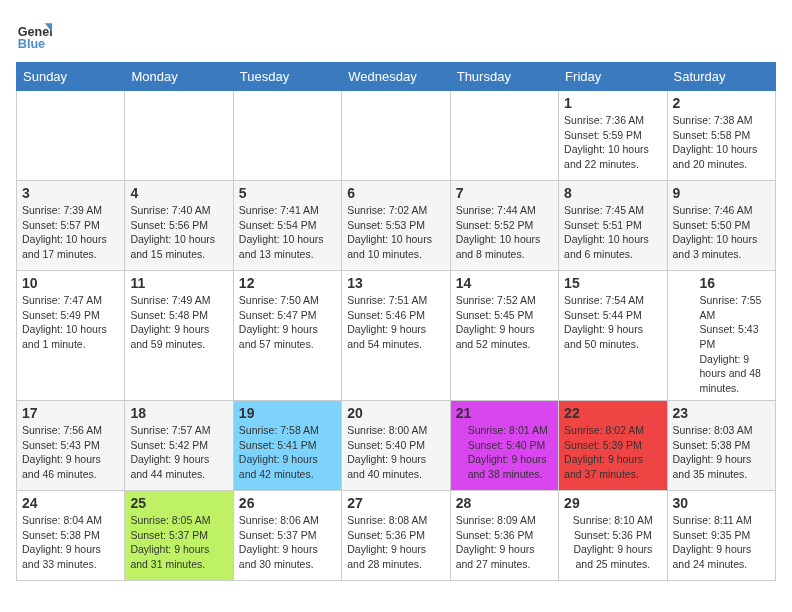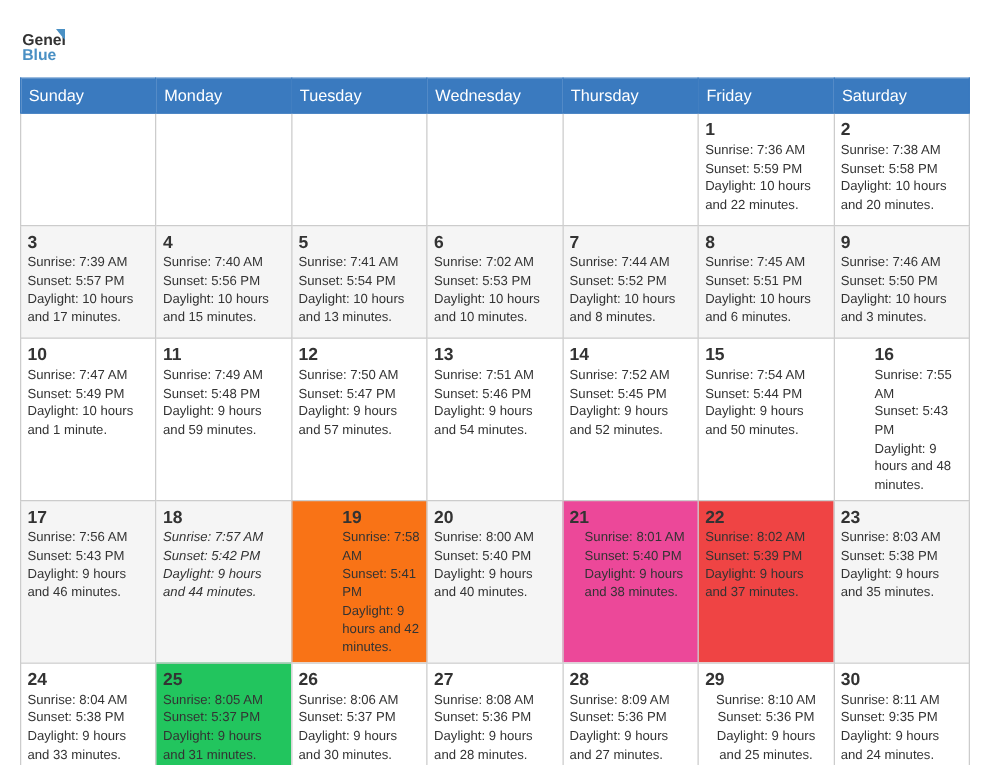--- a/index.html
+++ b/index.html
@@ -220,37 +220,37 @@
       </tr>
       <tr>
         <td style="background: rgb(245, 245, 245);">
           <span class="day-num">17</span>
           <div class="cell-info" style="white-space: pre-line;">Sunrise: 7:56 AM
 Sunset: 5:43 PM
 Daylight: 9 hours and 46 minutes.</div>
         </td>
         <td style="background: rgb(245, 245, 245);">
           <span class="day-num">18</span>
-          <div class="cell-info" style="white-space: pre-line; font-style: italic;">Sunrise: 7:57 AM
+          <div class="cell-info" style="white-space: pre-line;">Sunrise: 7:57 AM
 Sunset: 5:42 PM
 Daylight: 9 hours and 44 minutes.</div>
         </td>
-        <td style="background: #f97316; padding-left: 40px;">
+        <td style="background: #7dd3fc;">
           <span class="day-num">19</span>
           <div class="cell-info" style="white-space: pre-line;">Sunrise: 7:58 AM
 Sunset: 5:41 PM
 Daylight: 9 hours and 42 minutes.</div>
         </td>
         <td style="background: rgb(245, 245, 245);">
           <span class="day-num">20</span>
           <div class="cell-info" style="white-space: pre-line;">Sunrise: 8:00 AM
 Sunset: 5:40 PM
 Daylight: 9 hours and 40 minutes.</div>
         </td>
-        <td style="background: #ec4899;">
+        <td style="background: #d946ef;">
           <span class="day-num">21</span>
           <div class="cell-info" style="white-space: pre-line; margin-left: 12px;">Sunrise: 8:01 AM
 Sunset: 5:40 PM
 Daylight: 9 hours and 38 minutes.</div>
         </td>
         <td style="background: #ef4444;">
           <span class="day-num">22</span>
           <div class="cell-info" style="white-space: pre-line;">Sunrise: 8:02 AM
 Sunset: 5:39 PM
 Daylight: 9 hours and 37 minutes.</div>
@@ -262,21 +262,21 @@
 Daylight: 9 hours and 35 minutes.</div>
         </td>
       </tr>
       <tr>
         <td style="background: rgb(255, 255, 255);">
           <span class="day-num">24</span>
           <div class="cell-info" style="white-space: pre-line;">Sunrise: 8:04 AM
 Sunset: 5:38 PM
 Daylight: 9 hours and 33 minutes.</div>
         </td>
-        <td style="background: #22c55e; margin-left: 24px;">
+        <td style="background: #bef264; margin-left: 24px;">
           <span class="day-num">25</span>
           <div class="cell-info" style="white-space: pre-line;">Sunrise: 8:05 AM
 Sunset: 5:37 PM
 Daylight: 9 hours and 31 minutes.</div>
         </td>
         <td style="background: rgb(255, 255, 255);">
           <span class="day-num">26</span>
           <div class="cell-info" style="white-space: pre-line;">Sunrise: 8:06 AM
 Sunset: 5:37 PM
 Daylight: 9 hours and 30 minutes.</div>

